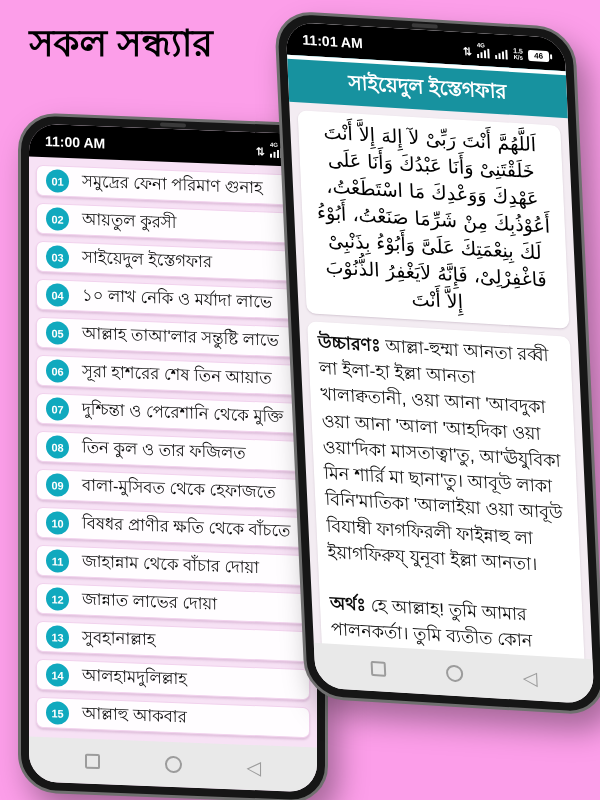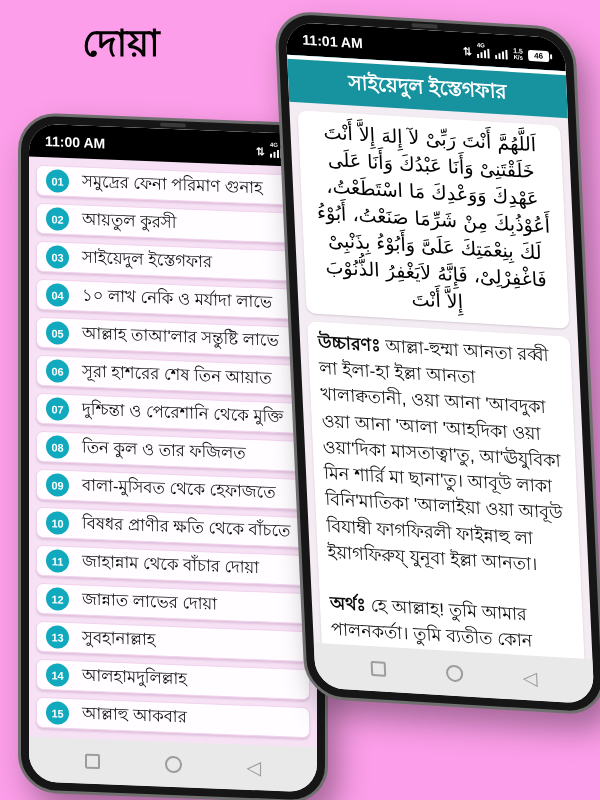--- a/index.html
+++ b/index.html
@@ -99,21 +99,21 @@
     font-size:19px; line-height:1.42; font-family:"DejaVu Sans",sans-serif;
   }
   .bn-card { font-size:17.5px; line-height:1.5; color:#0c0c0c; }
   .bn-card .para2 { margin-top:25px; }
   .bn-card b { font-weight:bold; }
 </style>
 </head>
 <body>
 
 <div class="page-title">
-  <div>দোয়া</div>
+  <div>সকল সন্ধ্যার</div>
 </div>
 
 <div class="phone phone-left">
   <div class="cam-dot"></div>
   <div class="screen">
     <div class="statusbar">
       <span>11:00 AM</span>
       <span class="st-right">
         <span class="arrows">⇅</span>
         <span class="netgrp">

